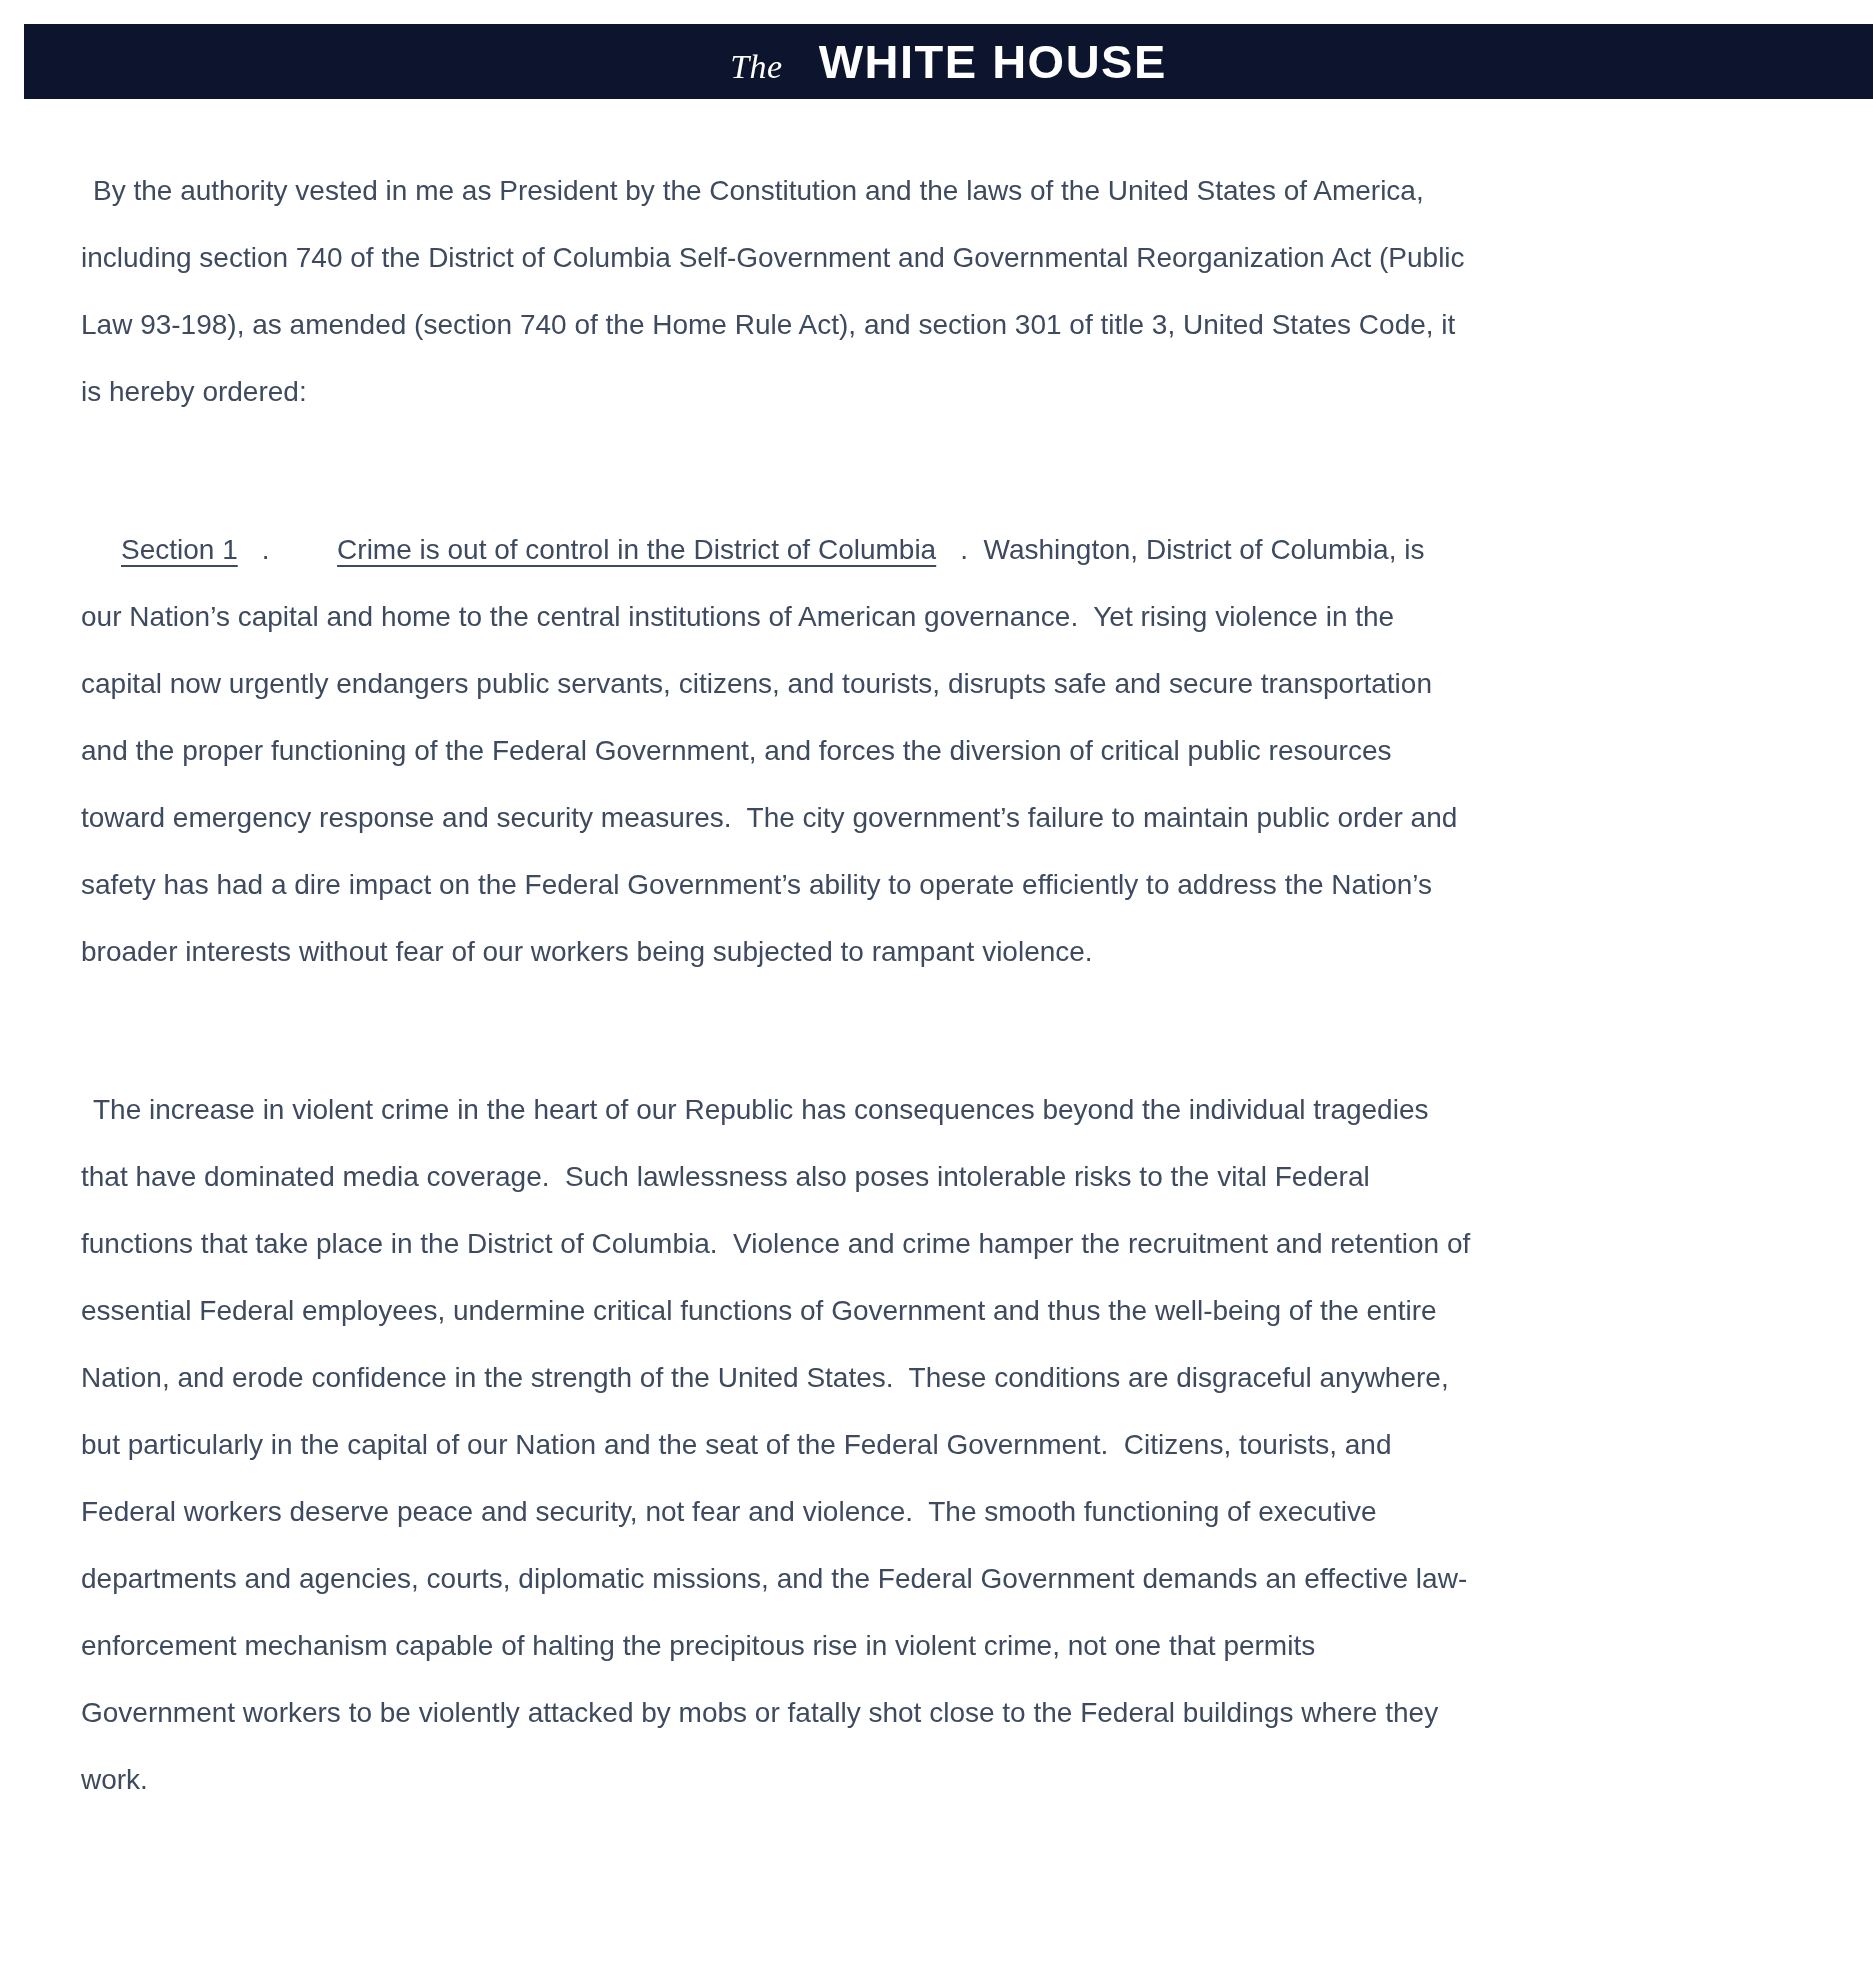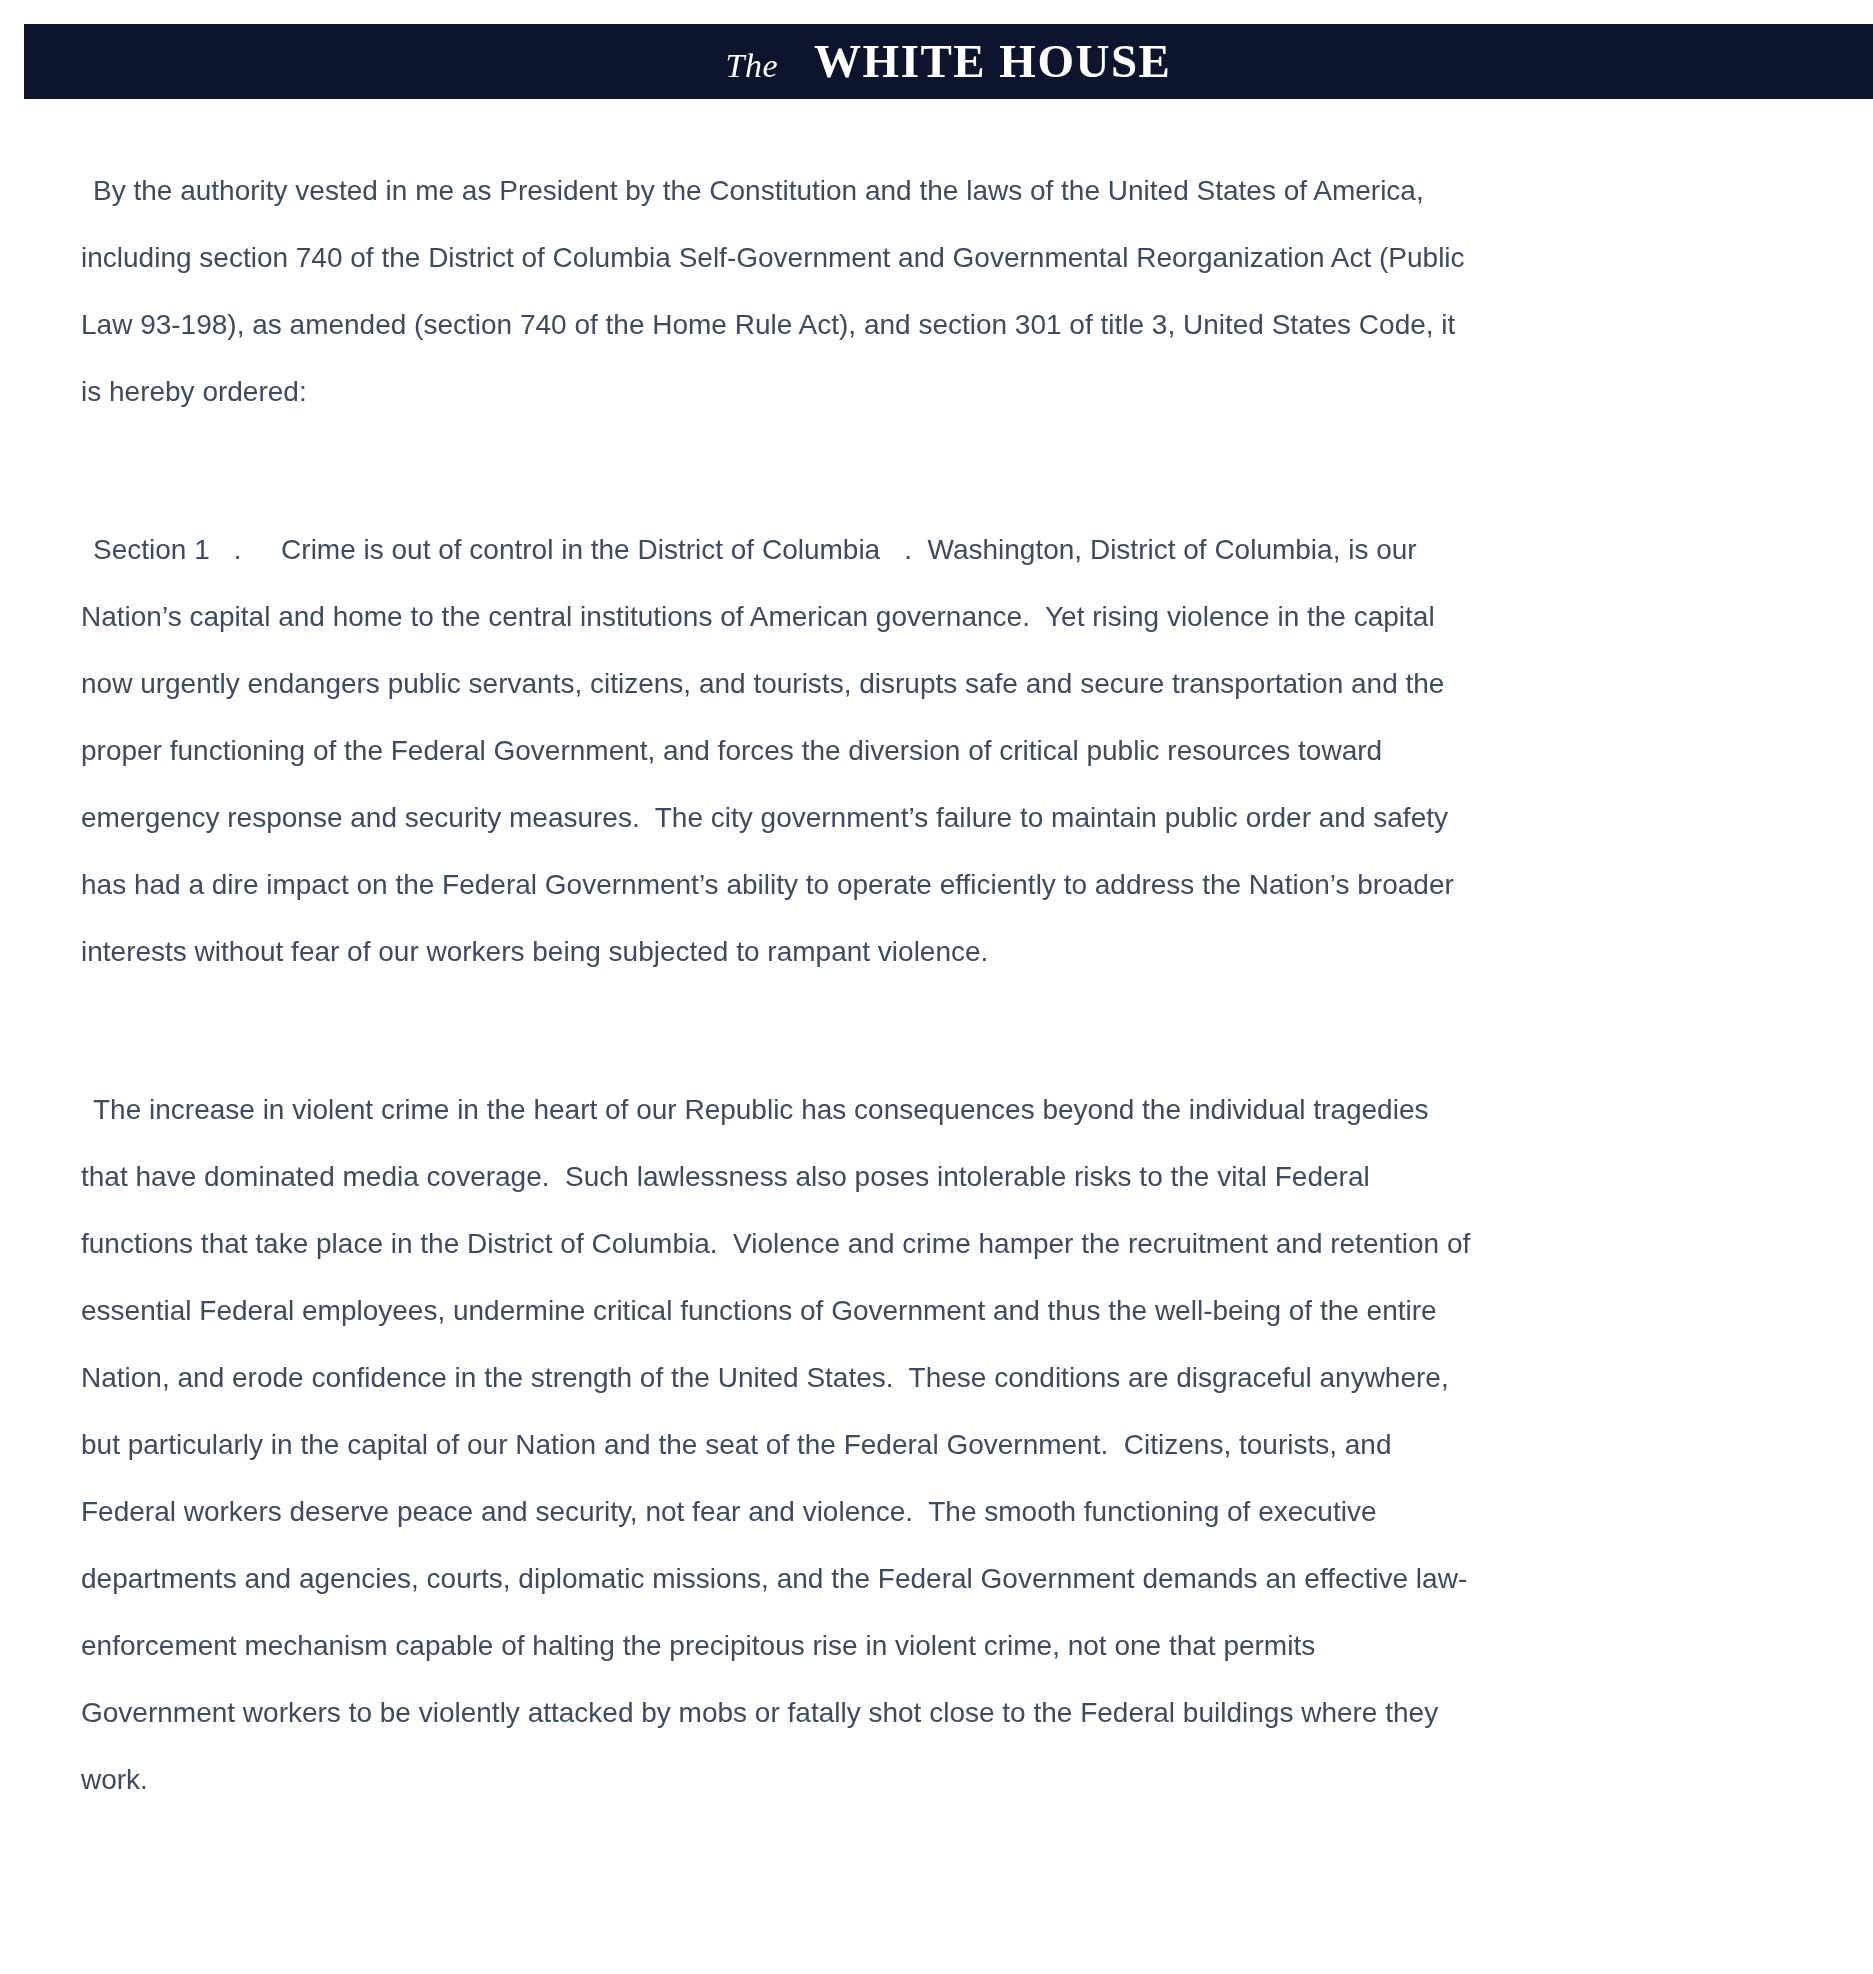--- a/index.html
+++ b/index.html
@@ -31,41 +31,43 @@
     text-decoration:none;
     cursor:pointer;
   }
   .logo-the{
     font-family:"Liberation Serif","DejaVu Serif",serif;
     font-style:italic;
     font-size:34px;
     letter-spacing:0.5px;
   }
   .logo-title{
-    font-family:Liberation Serif, serif;
+    font-family:Liberation Sans, sans-serif;
     font-size:47px;
     font-weight:600;
     letter-spacing:1.5px;
     line-height:1;
   }
   .document-body{
     padding:46px 45px 40px 45px;
     max-width:1505px;
   }
   .para{
     font-size:28px;
     line-height:67px;
     white-space:pre-wrap;
     margin:0 0 67px 0;
     max-width:1426px;
   }
   .para:last-child{margin-bottom:0;}
   .underline{
+    text-decoration:underline;
     text-underline-offset:6px;
     text-decoration-thickness:2px;
+    margin-left:28px;
   }
 </style>
 </head>
 <body>
 
 <header class="site-header">
   <a class="logo">
     <span class="logo-the">The</span>
     <span class="logo-title">WHITE HOUSE</span>
   </a>

